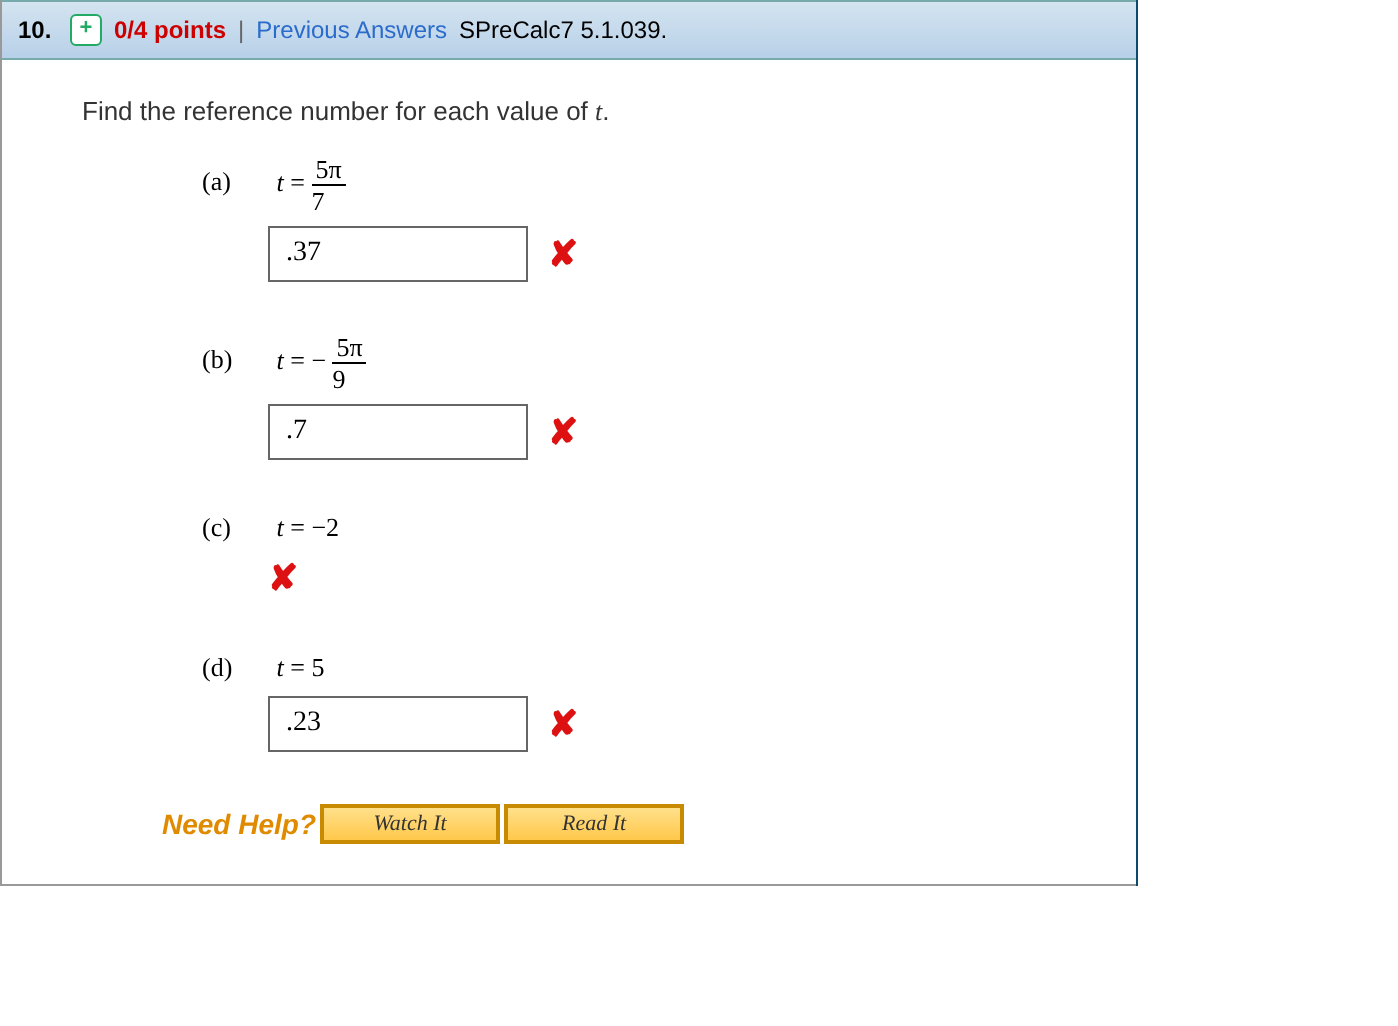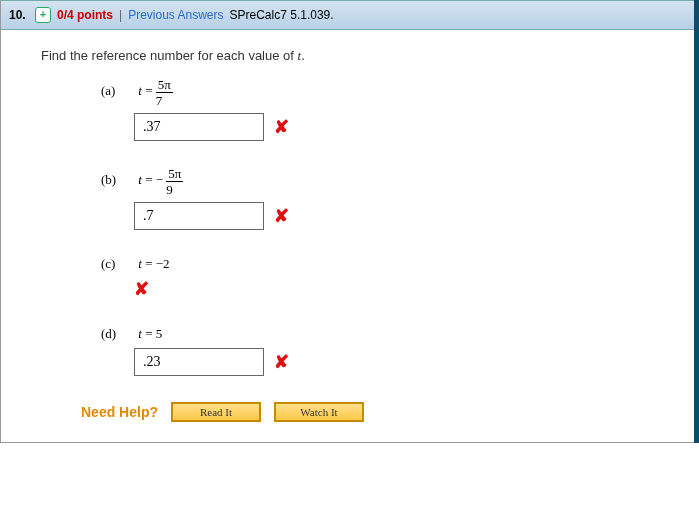--- a/index.html
+++ b/index.html
@@ -1,35 +1,35 @@
 <!DOCTYPE html>
 <html><head>
 <meta charset="utf-8">
 <style>
   body { margin:0; font-family: Verdana, Arial, sans-serif; font-size:12px; color:#333; background:#fff; }
-  .page { width:699px; border-left:1px solid #999; border-right:5px solid #0c4a6e; box-sizing:border-box; }
+  .page { width:569px; border-left:1px solid #999; border-right:1px solid #0c4a6e; box-sizing:border-box; }
   .header { background:linear-gradient(#d4e4f0,#b8d0e8); border-top:1px solid #7aa; border-bottom:1px solid #7aa; padding:6px 8px; display:flex; align-items:center; gap:6px; }
   .qnum { font-weight:bold; color:#000; font-size:12px; min-width:20px; }
   .plus-badge { width:14px; height:14px; border:1px solid #2a6; border-radius:3px; background:#fff; color:#2a6; font-weight:bold; font-size:11px; text-align:center; line-height:13px; display:inline-block; }
   .points { color:#c00; font-weight:bold; font-size:12px; }
   .hdr-sep { color:#666; }
   .prev-link { color:#2a6bcc; text-decoration:none; cursor:pointer; }
   .source { color:#000; font-size:12px; }
   .body { padding:18px 40px 20px 40px; border-bottom:1px solid #999;}
   .prompt { color:#333; font-size:13px; margin-bottom:14px; }
   .prompt i, .part i { font-style:italic; font-family:'Times New Roman', serif; }
   .part { margin-left:60px; margin-bottom:6px; font-family:Verdana, serif; font-size:13px; color:#000;}
   .part-label { display:inline-block; width:34px; }
   .frac { display:inline-block; vertical-align:middle; font-family:'Times New Roman',serif; font-size:13px; line-height:1; }
   .frac .num { display:block; border-bottom:1px solid #000; padding:0 2px 1px; }
   .frac .den { display:block; padding-top:1px; }
   .answer-row { margin-left:60px; display:flex; align-items:center; gap:10px; margin-bottom:26px;padding-left:33px; }
   .answer-box { width:130px; height:28px; border:1px solid #666; padding:3px 8px; font-size:14px; font-family:Verdana; box-sizing:border-box; }
   .cross-icon { color:#d11; font-weight:bold; font-size:18px; }
-  .help-row { display:flex; align-items:center; gap:13px; margin-top:6px; margin-left:40px;}
+  .help-row { display:flex; align-items:center; gap:2px; margin-top:6px; margin-left:40px;font-style:italic;}
   .need-help { color:#e08a00; font-weight:bold; font-size:14px; }
   .help-btn { background:linear-gradient(#ffe08a,#ffc84a); border:2px solid #c78a00; padding:2px 0; font-size:11px; font-family:Verdana; cursor:pointer; width:86px; text-align:center; display:inline-block; }
   .eq { font-family:'Times New Roman', serif; font-style:italic;}
   .rm { font-style:normal;}
 </style>
 </head>
 <body>
 
 <div class="page">
 
@@ -86,18 +86,18 @@
       <span class="part-label">(d)</span>
       <span class="eq"><span>t</span><span class="rm"> = </span><span class="rm">5</span></span>
     </div>
     <div class="answer-row">
       <input class="answer-box" type="text" value=".23" style="">
       <span class="cross-icon">✘</span>
     </div>
 
     <div class="help-row">
       <span class="need-help">Need Help?</span>
+      <span class="help-btn">Watch It</span>
       <span class="help-btn">Read It</span>
-      <span class="help-btn">Watch It</span>
     </div>
 
   </div>
 </div>
 
 </body></html>

